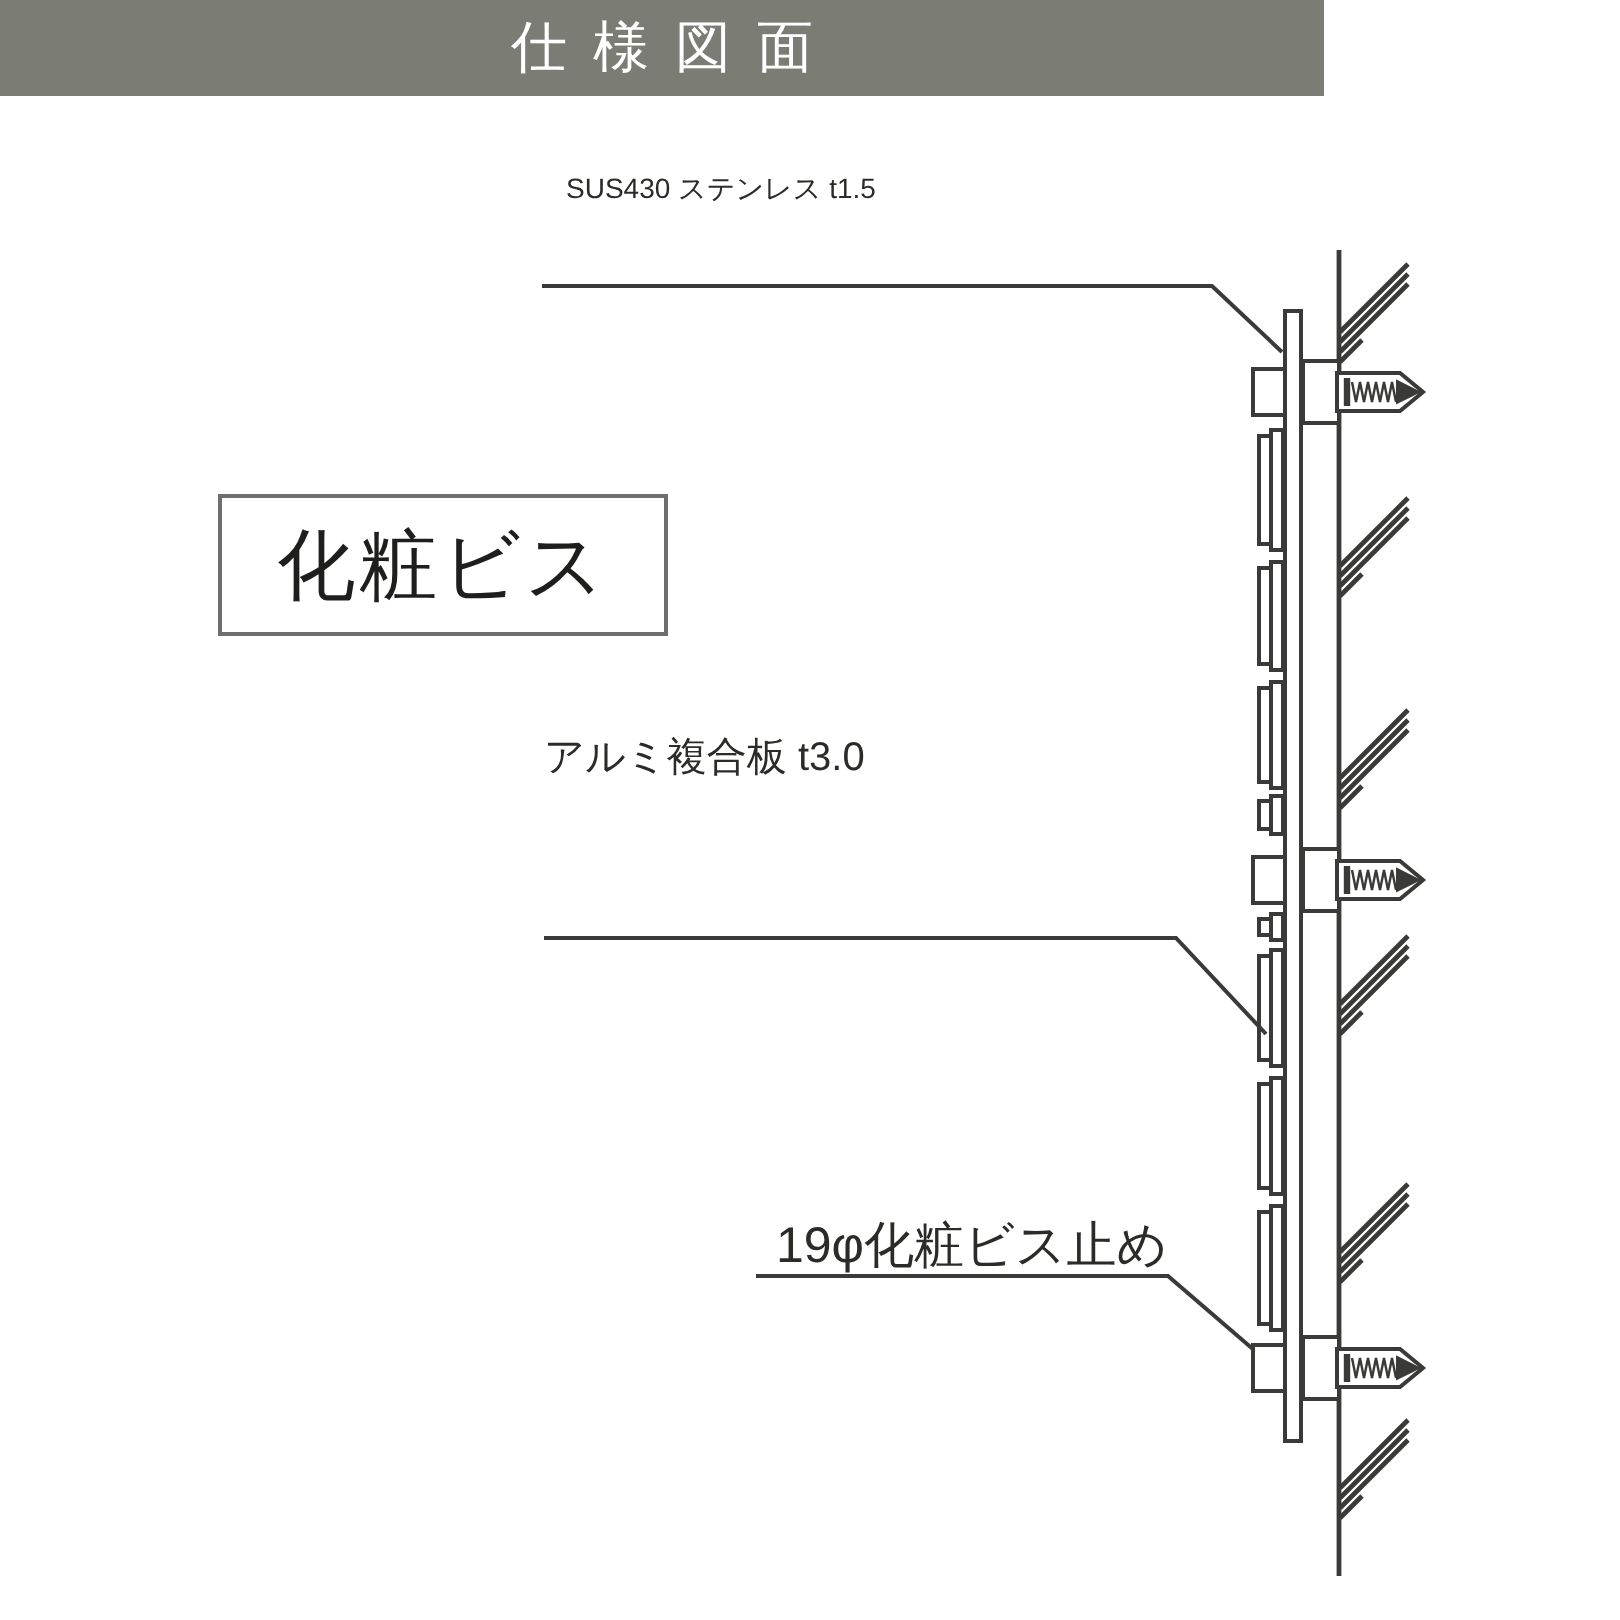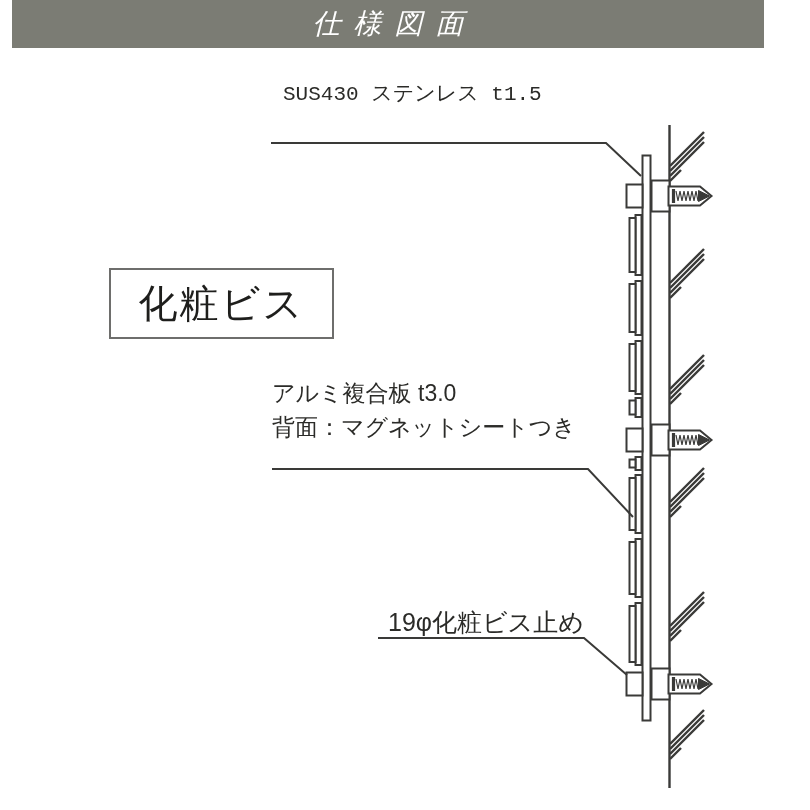--- a/index.html
+++ b/index.html
@@ -2,36 +2,36 @@
 <html><head>
 <meta charset="utf-8">
 <style>
   html,body{margin:0;padding:0;}
   body{
     width:810px;height:810px;position:relative;background:#ffffff;
     font-family:"Liberation Sans","DejaVu Sans",sans-serif;
     color:#2b2b28;overflow:hidden;
   }
   .header{
-    position:absolute;left:12px;top:0;width:752px;height:48px;
-    background:#7b7c74;display:flex;align-items:center;justify-content:center;font-style:italic;
+    position:absolute;left:0;top:0;width:662px;height:48px;
+    background:#7b7c74;display:flex;align-items:center;justify-content:center;
   }
   .header .title{
     color:#ffffff;font-size:28px;letter-spacing:13px;
     text-indent:13px; 
     font-weight:400;
   }
   .label{position:absolute;white-space:nowrap;color:#2b2b28;}
-  .sus-label{left:283px;top:78px;font-size:21px;line-height:33px;font-family:Liberation Mono, monospace;}
-  .alum-label{left:272px;top:376px;font-size:23px;line-height:34px;}
+  .sus-label{left:283px;top:78px;font-size:14px;line-height:33px;}
+  .alum-label{left:272px;top:362px;font-size:20px;line-height:34px;}
   .bottom-label{left:388px;top:606px;font-size:25px;}
   .screw-box{
     position:absolute;left:109px;top:247px;width:221px;height:67px;
     border:2px solid #6e6e6c;background:#ffffff;
-    display:flex;align-items:center;justify-content:center;margin-top:21px;
+    display:flex;align-items:center;justify-content:center;
   }
   .screw-box .box-text{font-size:39px;letter-spacing:2px;color:#1e1e1c;}
   svg.drawing{position:absolute;left:0;top:0;}
   .white-shape{fill:#ffffff;}
   .no-fill{fill:none;}
 </style>
 </head>
 <body>
 
 <div class="header">
@@ -103,16 +103,15 @@
 <div class="label sus-label">
   <div>SUS430 ステンレス t1.5</div>
 </div>
 
 <div class="screw-box">
   <span class="box-text">化粧ビス</span>
 </div>
 
 <div class="label alum-label">
   <div>アルミ複合板 t3.0</div>
-  <div>背面：マグネットシートつき</div>
 </div>
 
 <div class="label bottom-label">19φ化粧ビス止め</div>
 
 </body></html>

